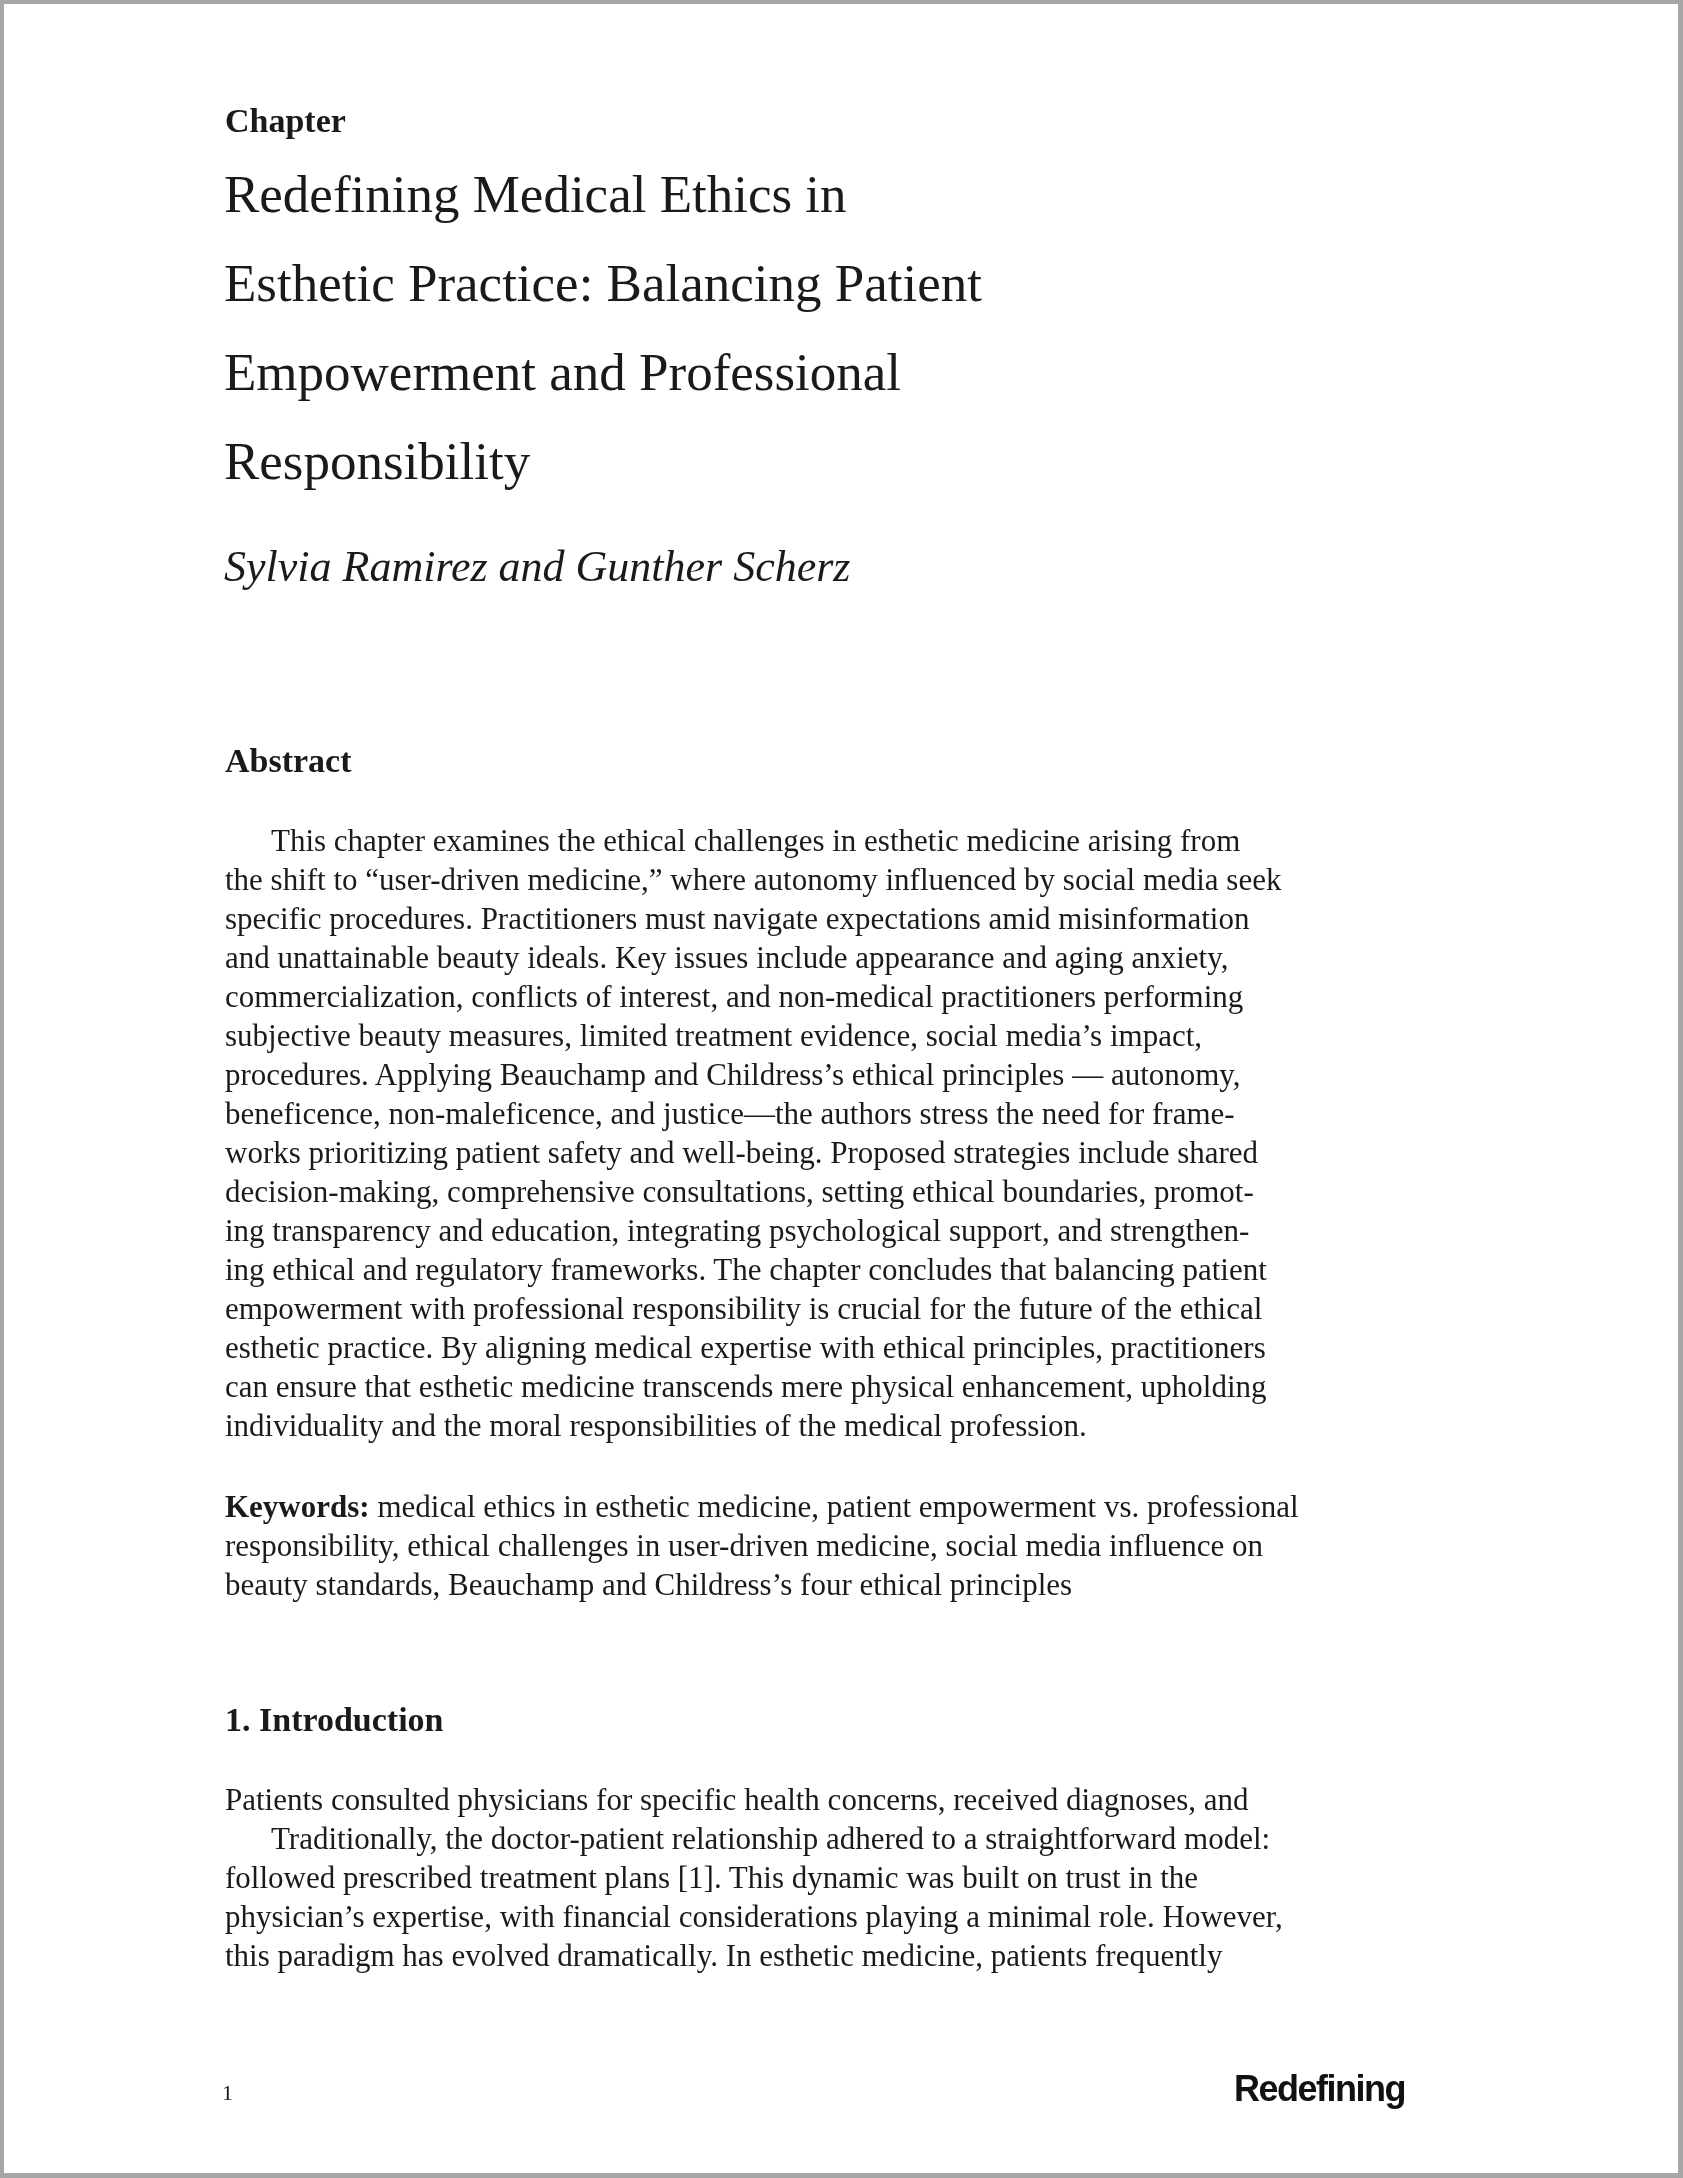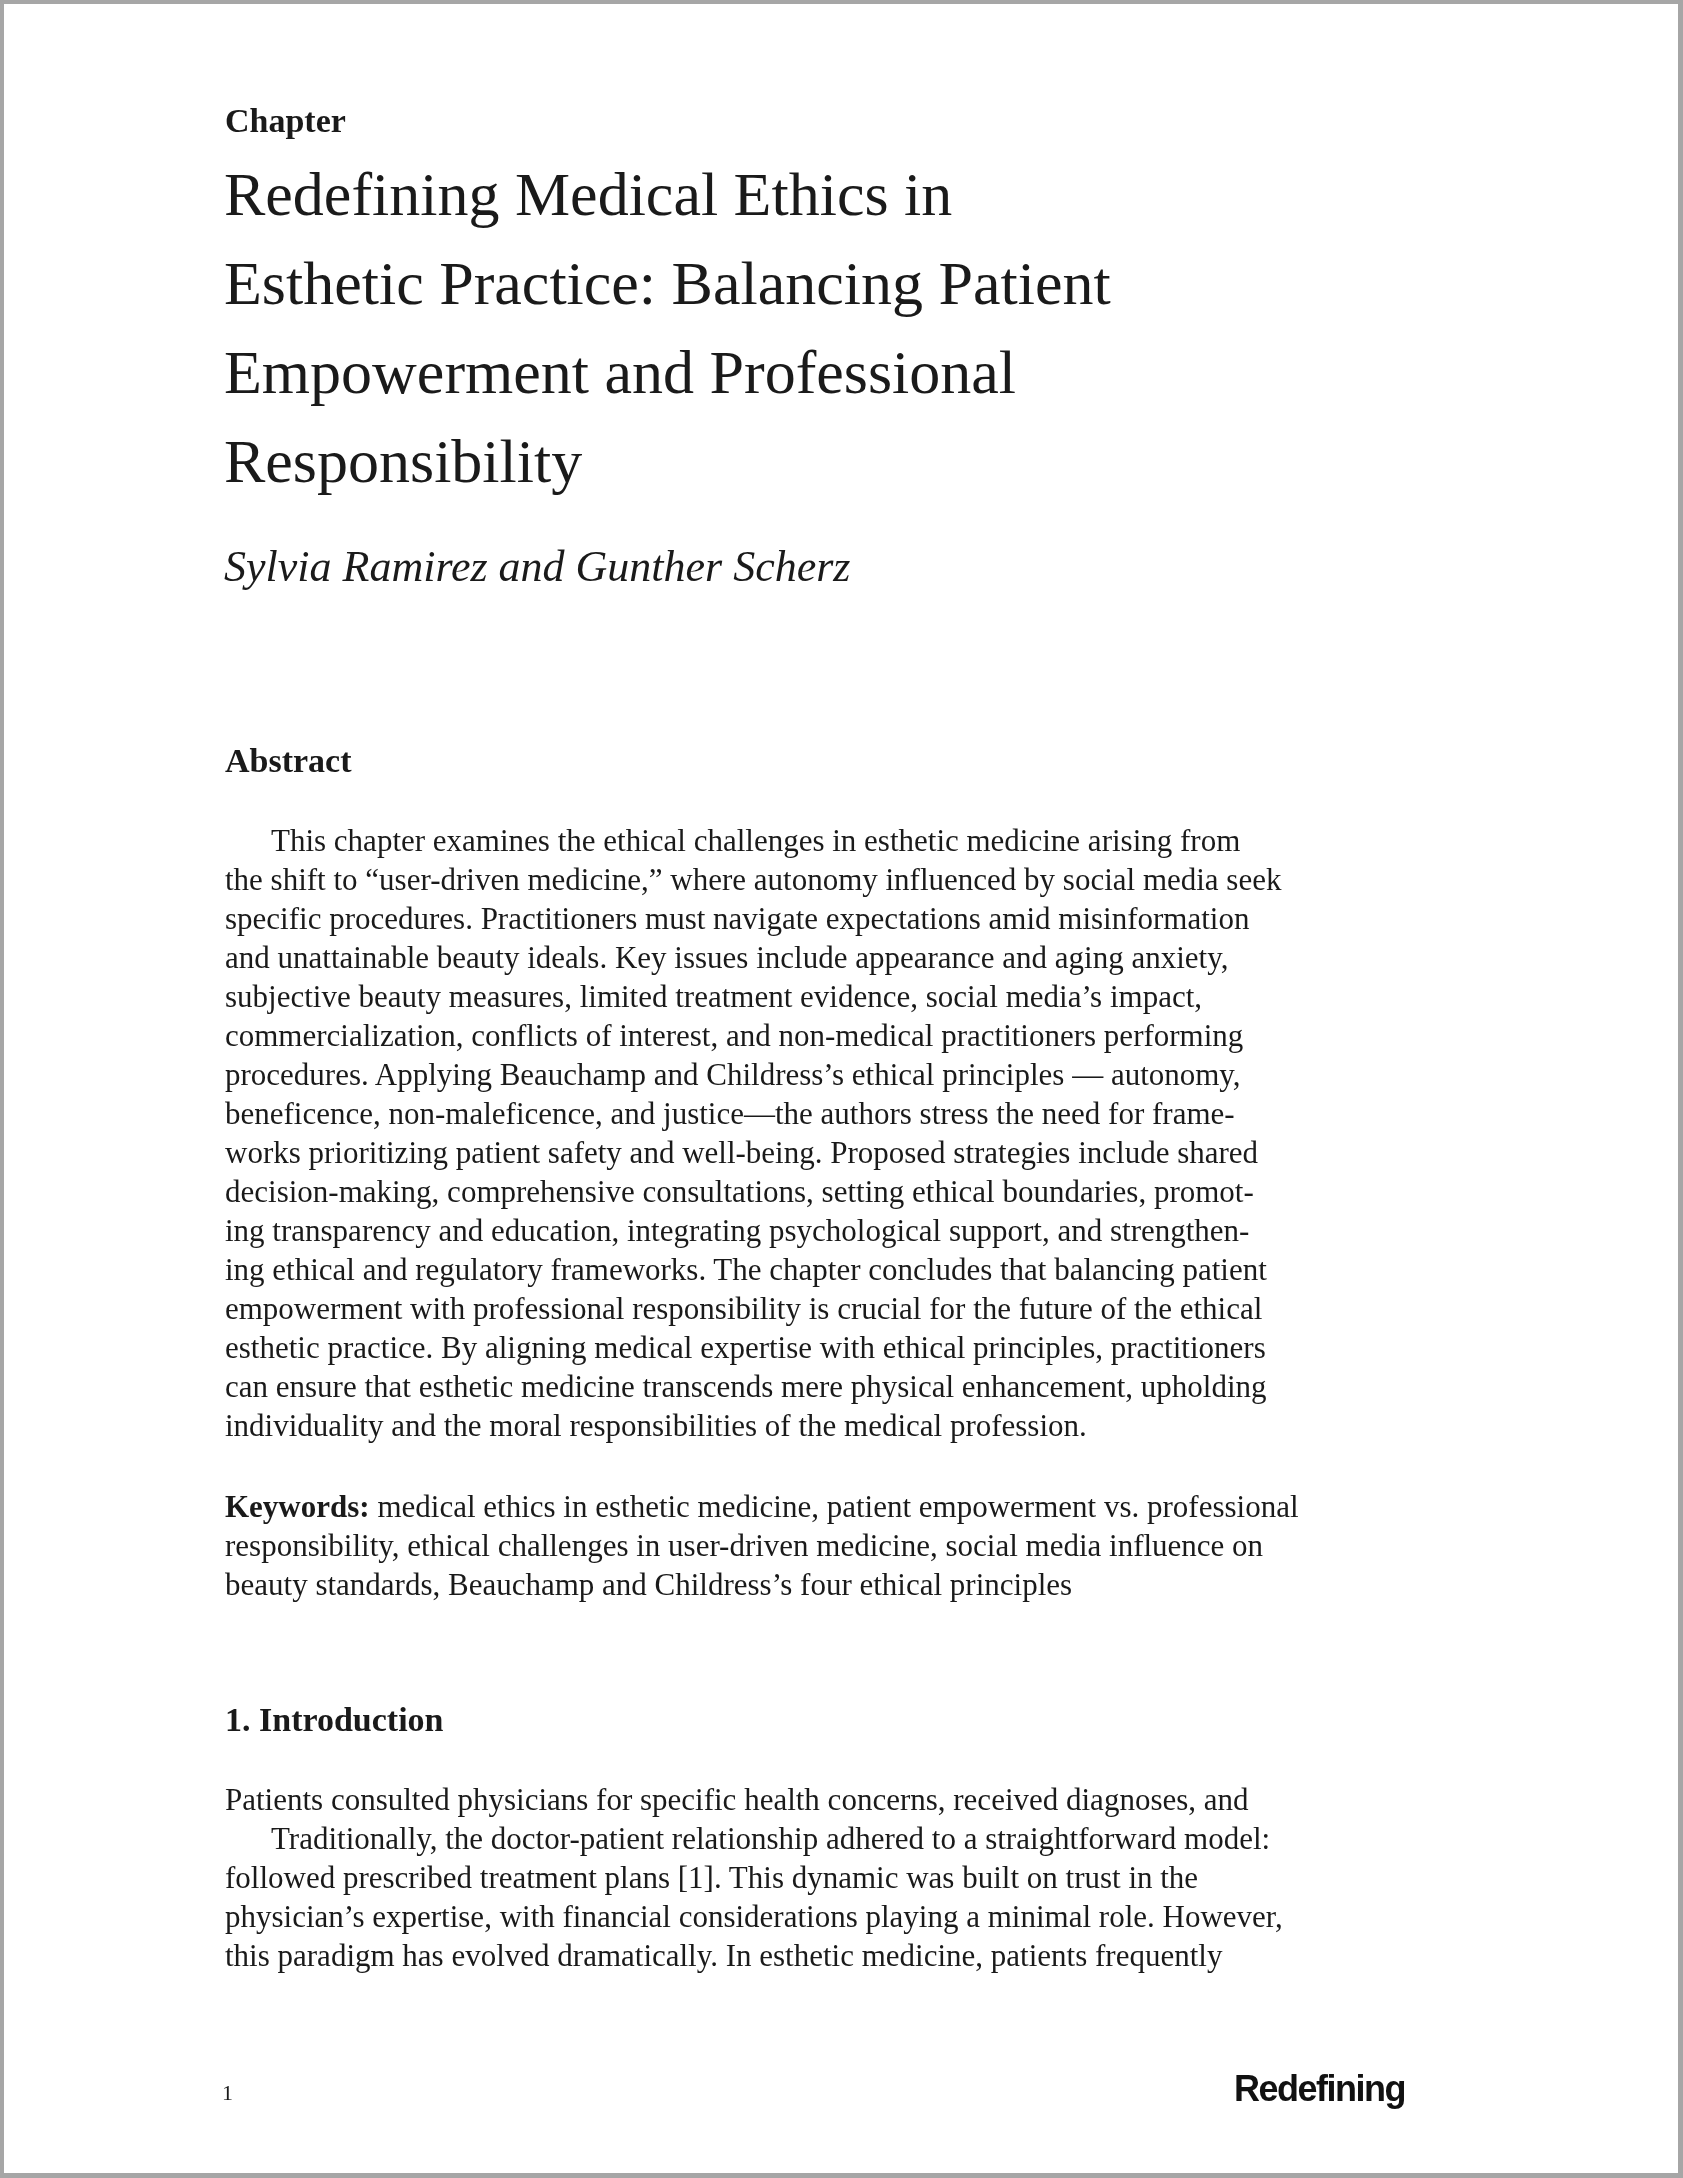--- a/index.html
+++ b/index.html
@@ -15,21 +15,21 @@
     border-top: 4px solid #a6a6a6;
     border-left: 4px solid #a6a6a6;
     border-right: 5px solid #a6a6a6;
     border-bottom: 5px solid #a6a6a6;
     pointer-events: none;
   }
   .abs { position: absolute; white-space: nowrap; }
   .chapter-label {
     left: 225px; top: 89px; font-size: 34px; font-weight: bold; line-height: 40px; margin-top: 12px;
   }
-  .title { left: 224px; top: 150px; font-size: 62px; line-height: 89px; font-weight: normal; margin: 0; }
+  .title { left: 224px; top: 150px; font-size: 53px; line-height: 89px; font-weight: normal; margin: 0; }
   .title .line { display: block; height: 89px; }
   .authors { left: 224px; top: 541px; font-size: 44px; font-style: italic; line-height: 51px; }
   .section-heading { font-size: 34px; font-weight: bold; line-height: 40px; margin: 0; }
   .abstract-heading { left: 225px; top: 741px; }
   .body-block { left: 225px; font-size: 31px; line-height: 39px; }
   .body-block .line { display: block; height: 39px; }
   .body-block .line.indent { padding-left: 46px; }
   .abstract-body { top: 821px; }
   .keywords { top: 1487px; }
   .keywords .kw-label { font-weight: bold; }
@@ -57,22 +57,22 @@
 
 <div class="abs authors">Sylvia Ramirez and Gunther Scherz</div>
 
 <h2 class="abs section-heading abstract-heading">Abstract</h2>
 
 <div class="abs body-block abstract-body">
   <span class="line indent">This chapter examines the ethical challenges in esthetic medicine arising from</span>
   <span class="line">the shift to “user-driven medicine,” where autonomy influenced by social media seek</span>
   <span class="line">specific procedures. Practitioners must navigate expectations amid misinformation</span>
   <span class="line">and unattainable beauty ideals. Key issues include appearance and aging anxiety,</span>
+  <span class="line">commercialization, conflicts of interest, and non-medical practitioners performing</span>
   <span class="line">subjective beauty measures, limited treatment evidence, social media’s impact,</span>
-  <span class="line">commercialization, conflicts of interest, and non-medical practitioners performing</span>
   <span class="line">procedures. Applying Beauchamp and Childress’s ethical principles — autonomy,</span>
   <span class="line">beneficence, non-maleficence, and justice—the authors stress the need for frame-</span>
   <span class="line">works prioritizing patient safety and well-being. Proposed strategies include shared</span>
   <span class="line">decision-making, comprehensive consultations, setting ethical boundaries, promot-</span>
   <span class="line">ing transparency and education, integrating psychological support, and strengthen-</span>
   <span class="line">ing ethical and regulatory frameworks. The chapter concludes that balancing patient</span>
   <span class="line">empowerment with professional responsibility is crucial for the future of the ethical</span>
   <span class="line">esthetic practice. By aligning medical expertise with ethical principles, practitioners</span>
   <span class="line">can ensure that esthetic medicine transcends mere physical enhancement, upholding</span>
   <span class="line">individuality and the moral responsibilities of the medical profession.</span>

